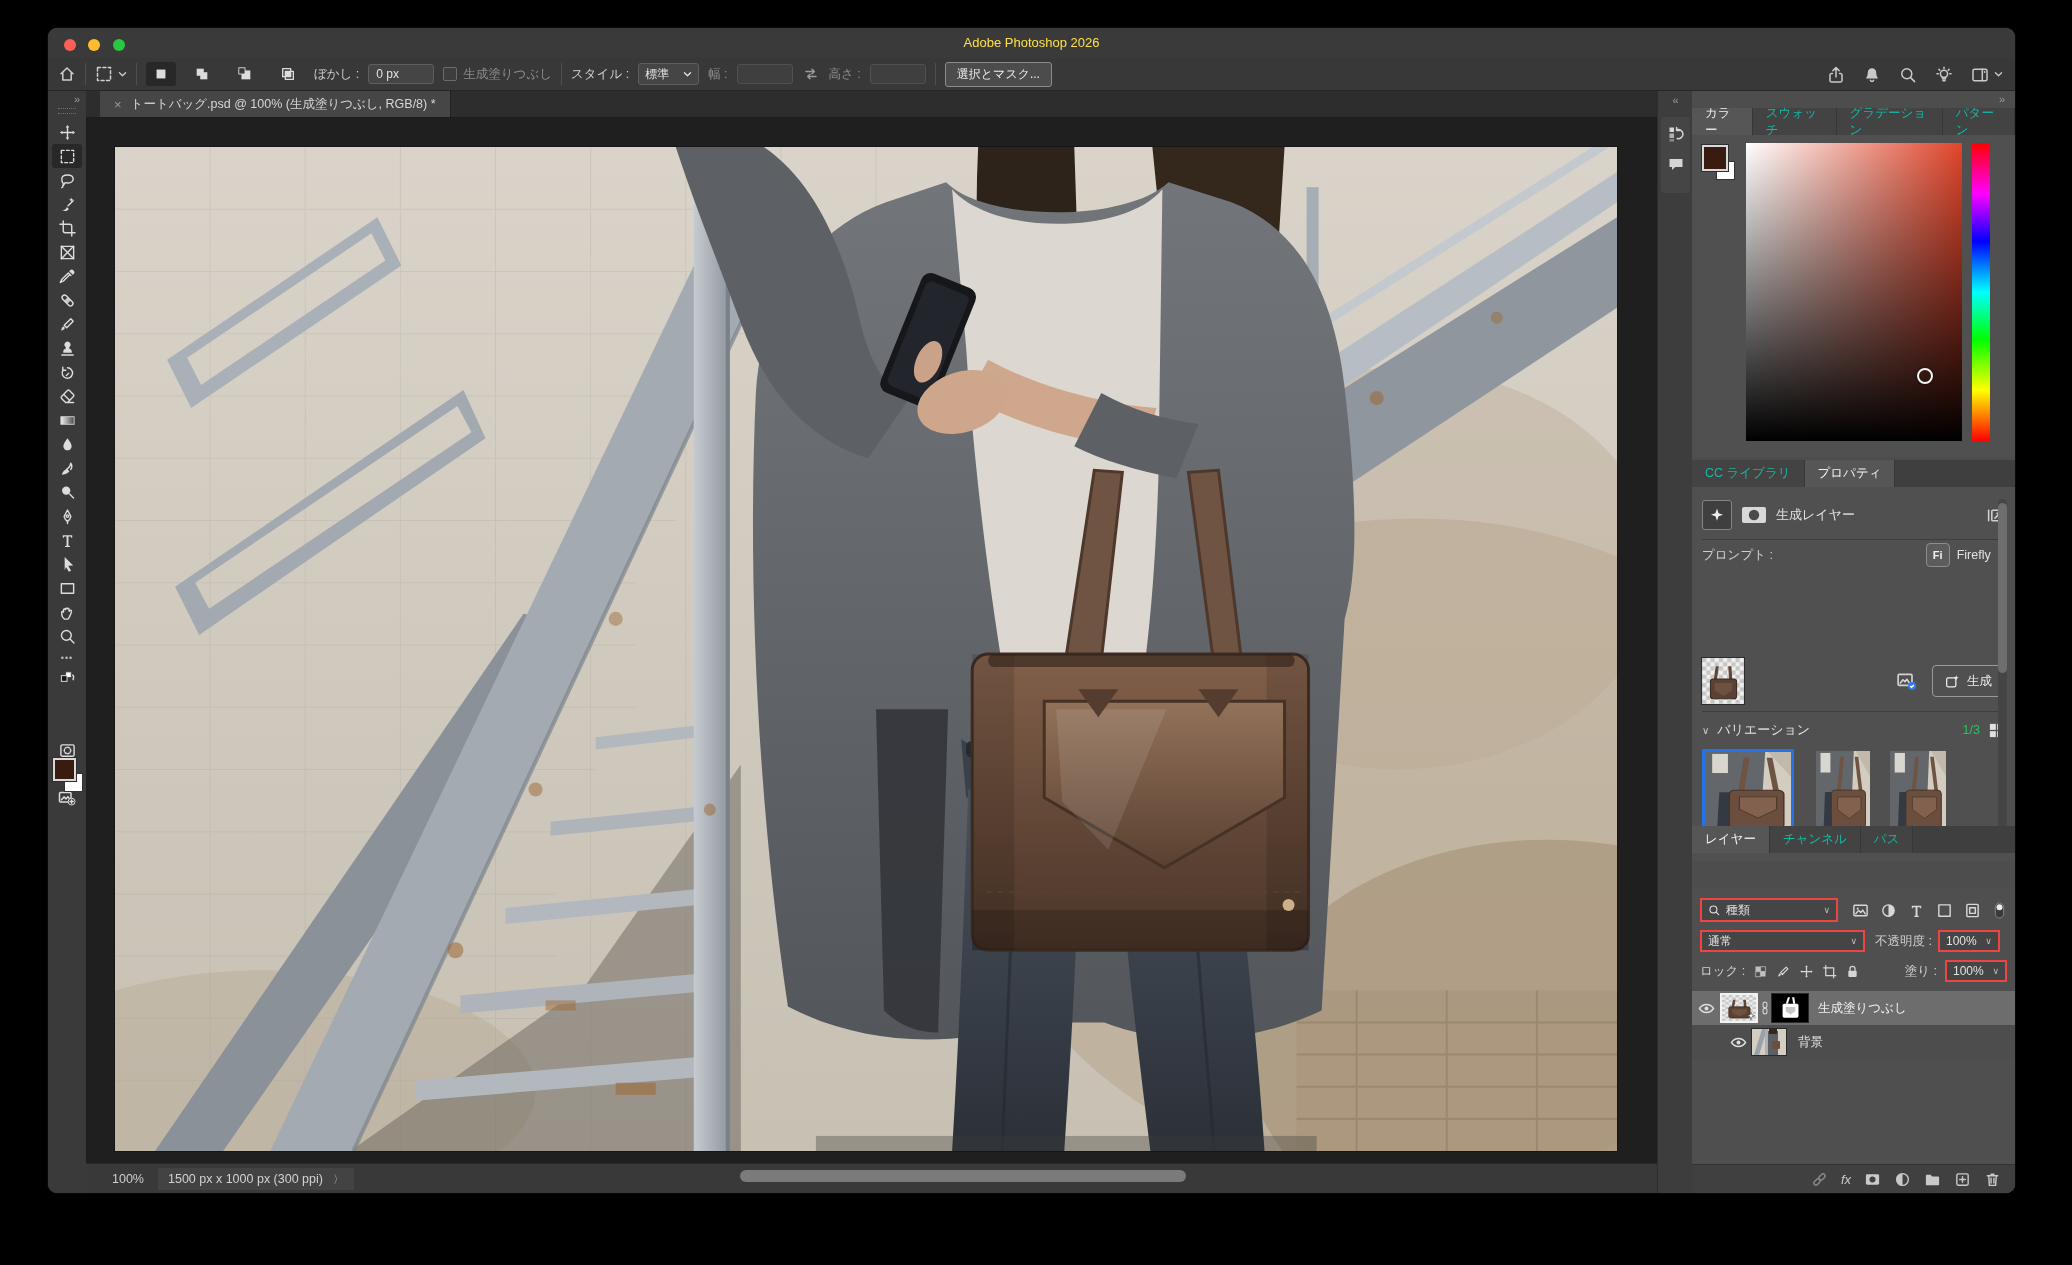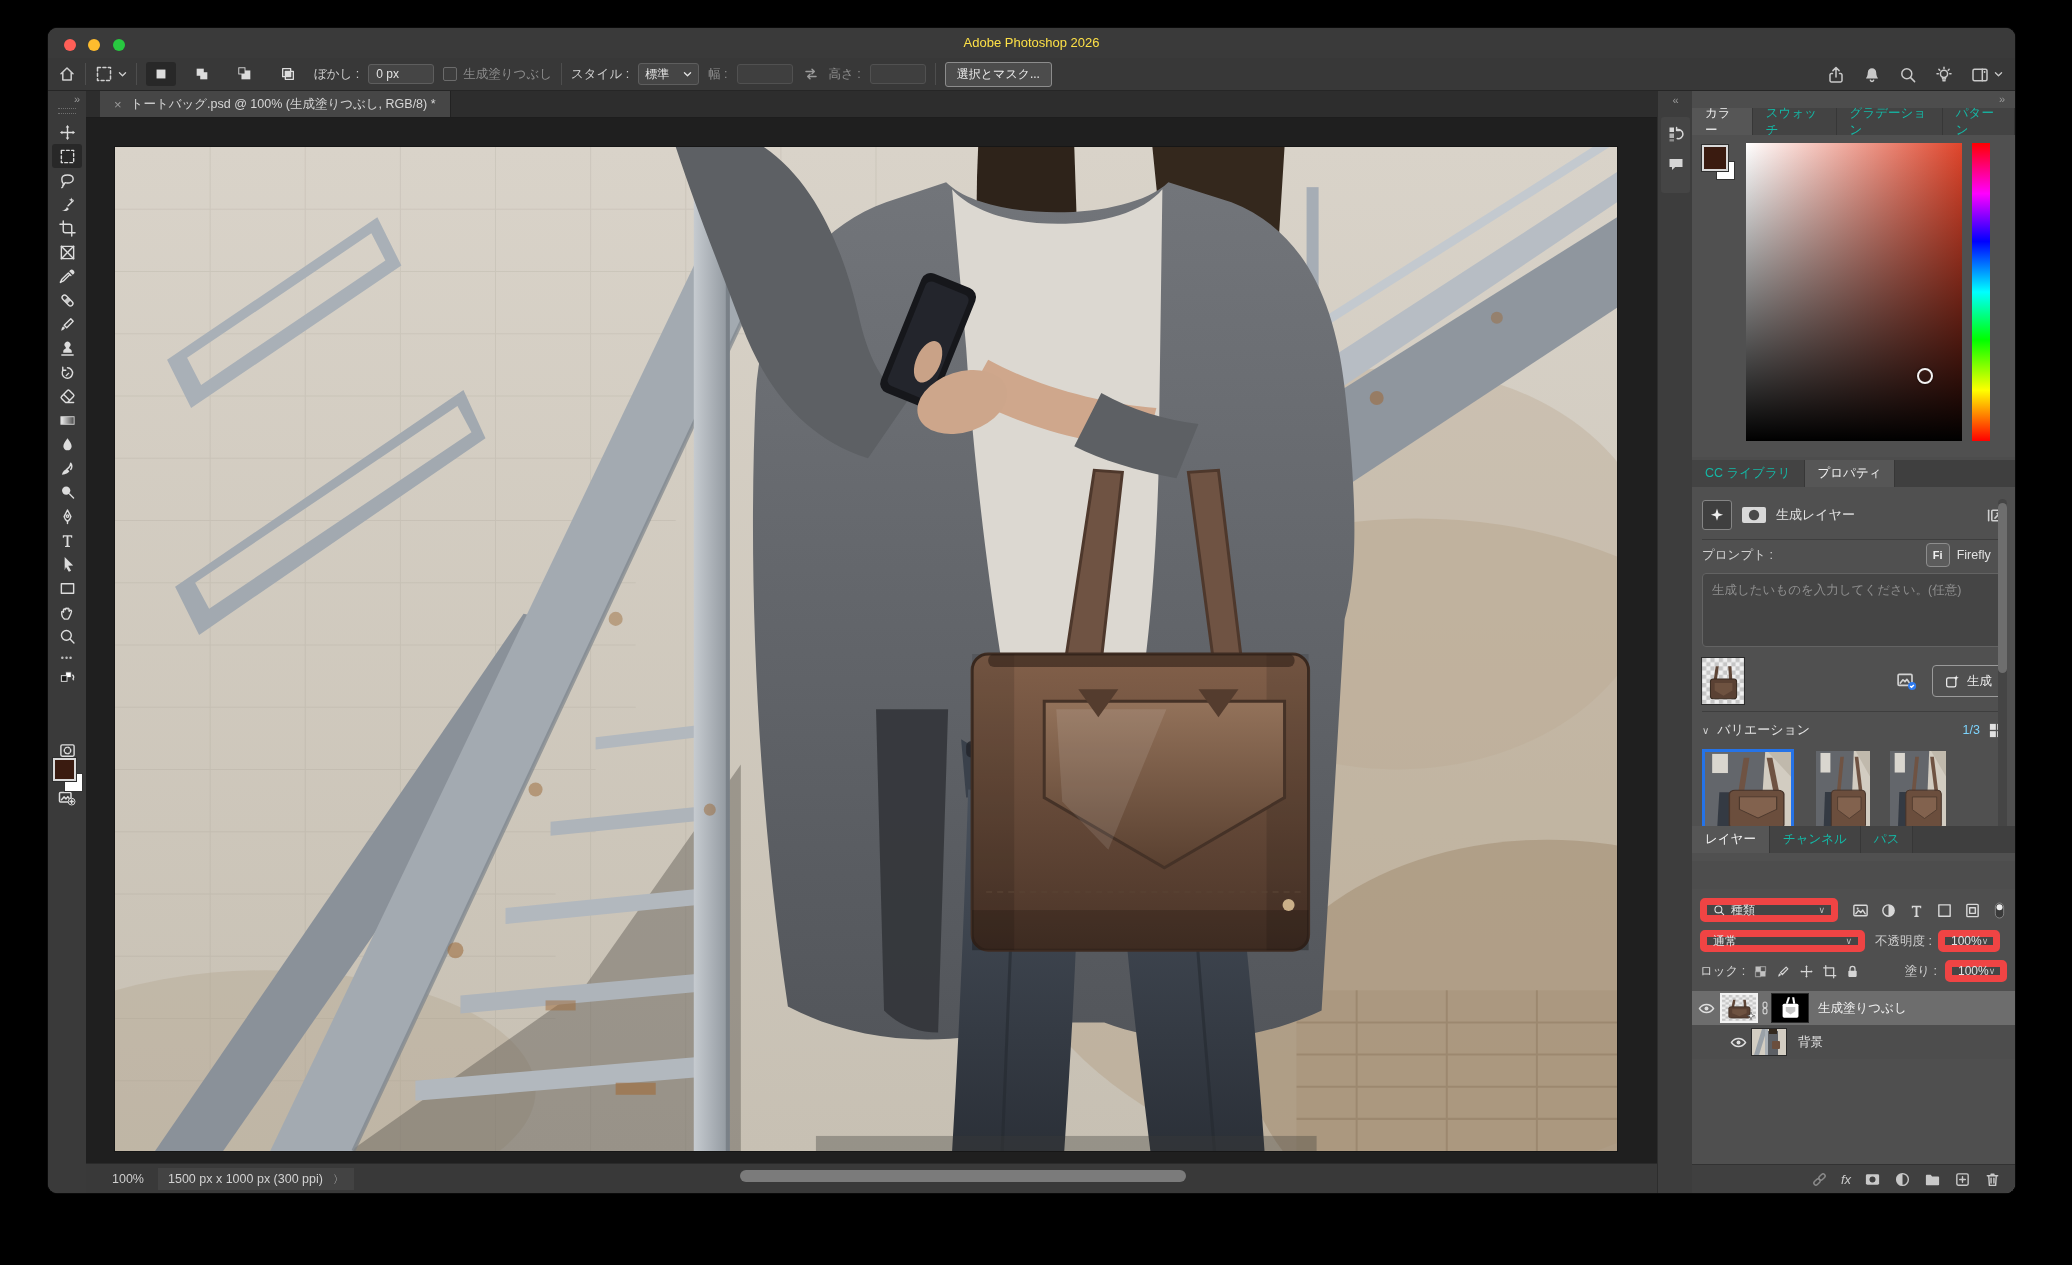--- a/index.html
+++ b/index.html
@@ -43,21 +43,21 @@
   
   .cstrip{left:1609px;top:63px;width:35px;height:1102px;background:#3d3d3d;border-left:1px solid #2d2d2d;border-right:1px solid #2d2d2d;}
   .cbox{position:absolute;left:3px;top:26px;width:29px;height:76px;background:#454545;border-radius:3px;}
   
   .rcol{left:1644px;top:63px;width:323px;height:1102px;background:#4d4d4d;}
   .ptabs{position:absolute;left:0;width:323px;height:27px;background:#3f3f3f;display:flex;}
   .ptab{height:27px;padding:0 13px;display:flex;align-items:center;font-size:12.5px;color:#14b8a6;background:#434343;border-right:1px solid #373737;}
   .ptab.active{background:#565656;color:#f0f0f0;}
   .menuic{position:absolute;right:8px;top:5px;color:#cfcfcf;font-size:15px;}
   .lbl{color:#cfcfcf;font-size:12.5px;}
-  .vbox{background:#454545;border:7px solid #ef4444;border-radius:5px;display:flex;align-items:center;
+  .vbox{background:#454545;border:2px solid #ef4444;border-radius:0;display:flex;align-items:center;
         color:#e2e2e2;font-size:12px;padding:0 6px;box-sizing:border-box;justify-content:space-between;}
   .eye{width:28px;display:flex;justify-content:center;color:#dedede;}
   .lrow{position:absolute;left:0;width:323px;height:34px;display:flex;align-items:center;}
   .vthumb{background:#555;}
   svg{display:block;}
   .ic{stroke:currentColor;fill:none;stroke-width:1.5;stroke-linecap:round;stroke-linejoin:round;}
   textarea.prompt{position:absolute;background:#454545;border:1px solid #636363;border-radius:4px;resize:none;
         color:#d8d8d8;font-size:12.5px;padding:8px 9px;box-sizing:border-box;font-family:inherit;outline:none;}
   textarea.prompt::placeholder{color:#8f8f8f;}
 </style>
@@ -592,21 +592,20 @@
         </span>
       </div>
       <div class="a" style="left:10px;top:56px;width:303px;display:flex;align-items:center;">
         <span class="lbl">プロンプト :</span>
         <span style="margin-left:auto;display:flex;align-items:center;gap:7px;">
           <span style="width:22px;height:22px;background:#5c5c5c;border:1px solid #8d8d8d;border-radius:4px;display:flex;align-items:center;justify-content:center;color:#f0f0f0;font-size:11px;font-weight:bold;">Fi</span>
           <span class="lbl" style="color:#e2e2e2;">Firefly</span>
           <span style="color:#bdbdbd;font-size:10px;">∨</span>
         </span>
       </div>
-      <textarea class="prompt" style="left: 10px; top: 86px; width: 302px; height: 74px;" placeholder="生成したいものを入力してください。(任意)"></textarea>
       <div class="a" style="left:10px;top:170px;width:303px;height:48px;display:flex;align-items:center;">
         <span style="width:42px;height:46px;outline:1px solid #2c2c2c;">
           <svg width="42" height="46" viewBox="0 0 40 44">
                 <use href="#sym-genthumb"></use>
               </svg>
         </span>
         <span style="margin-left:auto;margin-right:14px;color:#d2d2d2;">
           <svg width="22" height="20" viewBox="0 0 18 18">
                 <rect x="1" y="3" width="12.5" height="10" rx="1" class="ic"></rect>
                 <path class="ic" d="M3 10.8l2.4-2.9 1.8 1.8 1.7-2.2 2.3 3.3"></path>
@@ -619,21 +618,21 @@
                 <rect x="2" y="4.5" width="11" height="11" rx="2" class="ic"></rect>
                 <path fill="currentColor" stroke="none" d="M13.5 1.5l.8 2.2 2.2.8-2.2.8-.8 2.2-.8-2.2-2.2-.8 2.2-.8z"></path>
               </svg>
           <span>生成</span>
         </span>
       </div>
       <div class="a" style="left:10px;top:224px;width:303px;height:1px;background:#3e3e3e;"></div>
       <div class="a" style="left:10px;top:232px;width:303px;height:22px;display:flex;align-items:center;gap:8px;">
         <span style="color:#cfcfcf;font-size:10px;">∨</span>
         <span class="lbl" style="color:#e2e2e2;font-size:13px;">バリエーション</span>
-        <span style="margin-left:auto;color:#7dd3fc;font-size:12.5px;">1/3</span>
+        <span style="margin-left:auto;color:#22c55e;font-size:12.5px;">1/3</span>
         <span style="color:#e0e0e0;">
           <svg width="17" height="17" viewBox="0 0 18 18">
                 <rect x="2" y="2" width="6.3" height="6.3" fill="currentColor"></rect>
                 <rect x="9.7" y="2" width="6.3" height="6.3" fill="currentColor"></rect>
                 <rect x="2" y="9.7" width="6.3" height="6.3" fill="currentColor"></rect>
                 <rect x="9.7" y="9.7" width="6.3" height="6.3" fill="currentColor"></rect>
               </svg>
         </span>
       </div>
       <div class="a" style="left:10px;top:262px;width:92px;height:94px;border:3px solid #2573e8;box-sizing:border-box;background:#555;">

